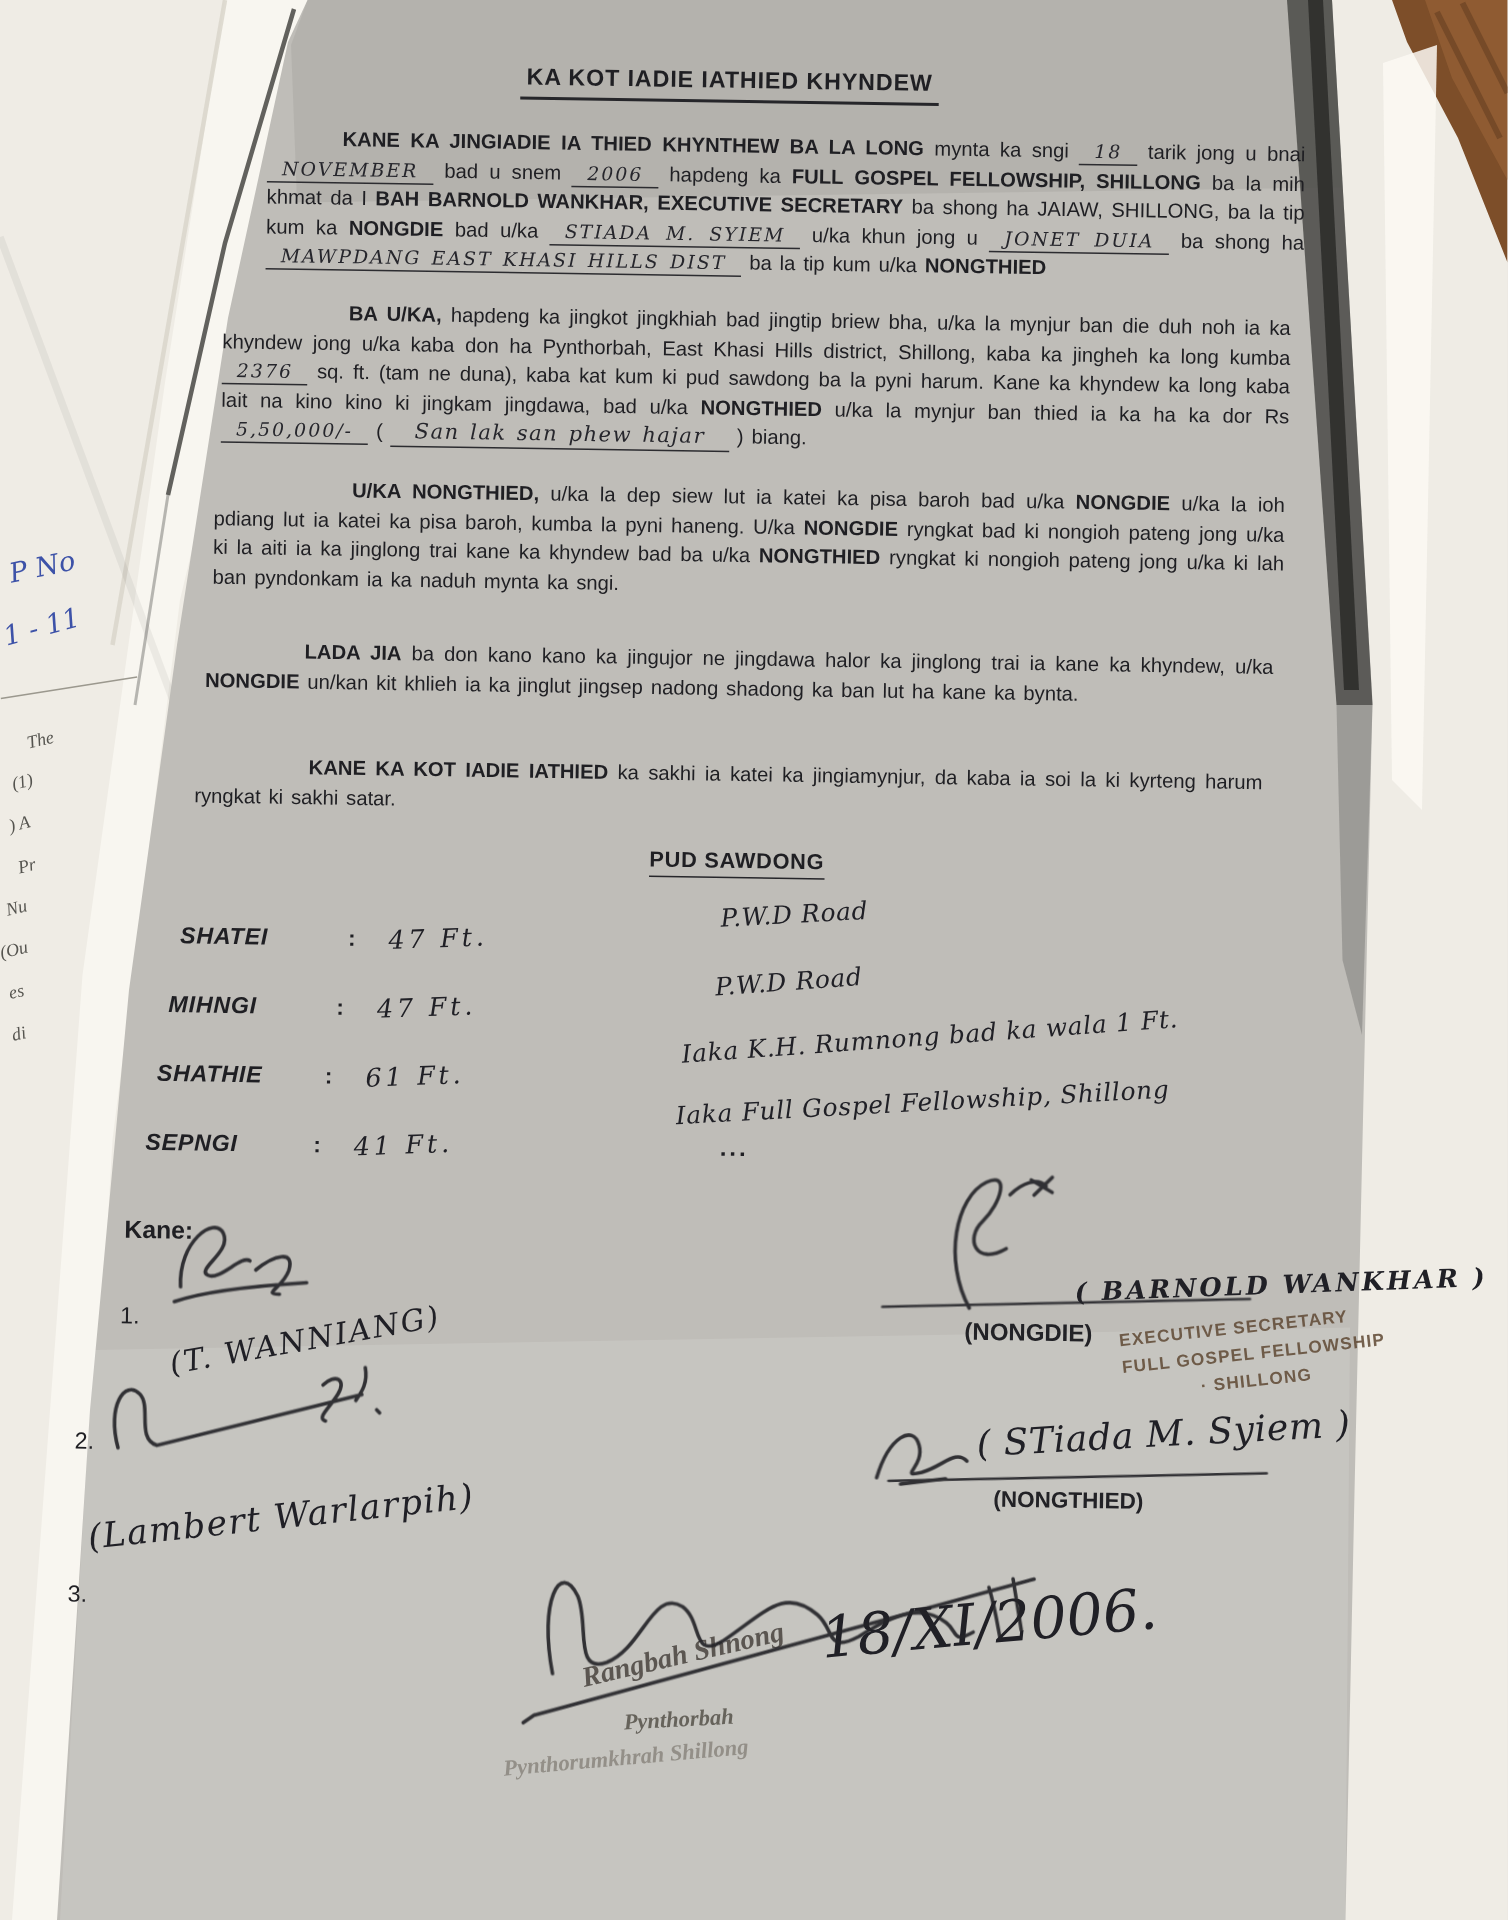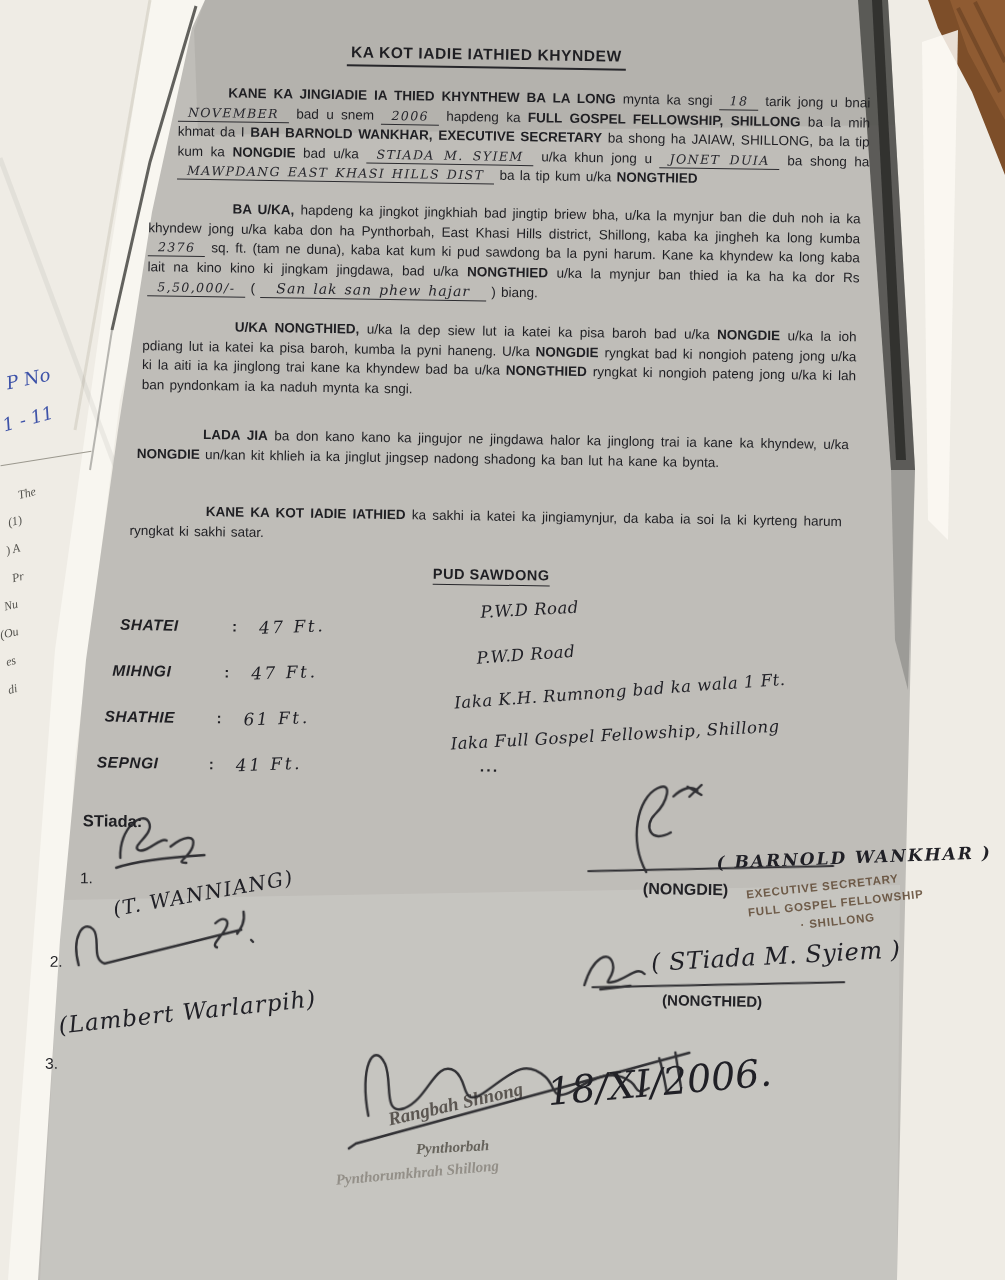--- a/index.html
+++ b/index.html
@@ -112,21 +112,21 @@
     <span class="b-colon">:</span>
     <span class="b-val">41 Ft.</span>
   </div>
 
   <div class="note" style="left:488px;top:600px;transform:rotate(-4deg)">P.W.D Road</div>
   <div class="note" style="left:485px;top:645px;transform:rotate(-5deg)">P.W.D Road</div>
   <div class="note" style="left:463px;top:680px;transform:rotate(-5deg)">Iaka K.H. Rumnong bad ka wala 1 Ft.</div>
   <div class="note" style="left:460px;top:724px;transform:rotate(-4deg)">Iaka Full Gospel Fellowship, Shillong</div>
   <div class="abs" style="left:490px;top:758px;font:700 16px 'Liberation Sans',sans-serif;letter-spacing:2px">...</div>
 
-  <div class="abs" style="left:94px;top:818px;font:700 16.5px 'Liberation Sans',sans-serif">STiada:</div>
+  <div class="abs" style="left:94px;top:818px;font:700 16.5px 'Liberation Sans',sans-serif">Kane:</div>
 
   <div class="abs" style="left:92px;top:876px;font:15.5px 'Liberation Sans',sans-serif">1.</div>
   <div class="abs script" style="left:124px;top:886px;font-size:20px;transform:rotate(-11deg);letter-spacing:1.5px">(T. WANNIANG)</div>
 
   <div class="abs" style="left:63px;top:960px;font:15.5px 'Liberation Sans',sans-serif">2.</div>
   <div class="abs script" style="left:72px;top:1004px;font-size:23px;transform:rotate(-7deg);letter-spacing:1px">(Lambert Warlarpih)</div>
 
   <div class="abs" style="left:60px;top:1062px;font:15.5px 'Liberation Sans',sans-serif">3.</div>
 
   <div class="abs hand-caps" style="left:728px;top:842px;transform:rotate(-3deg)">( BARNOLD WANKHAR )</div>

